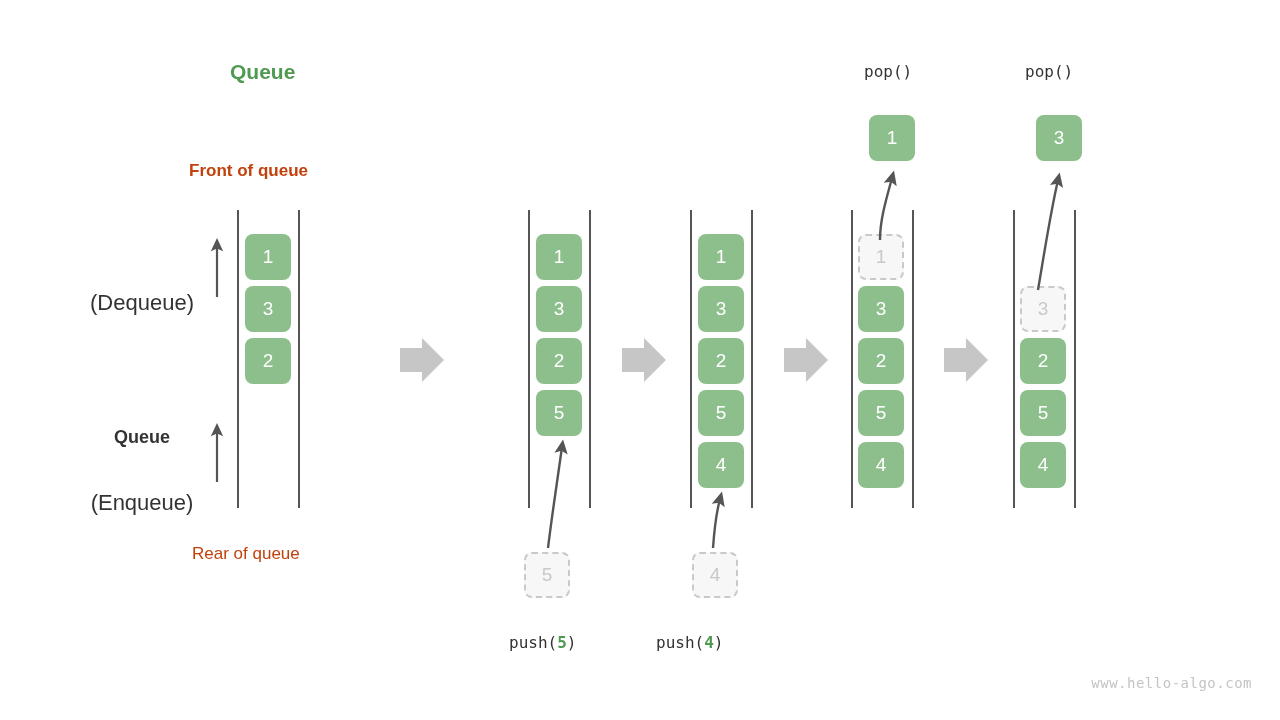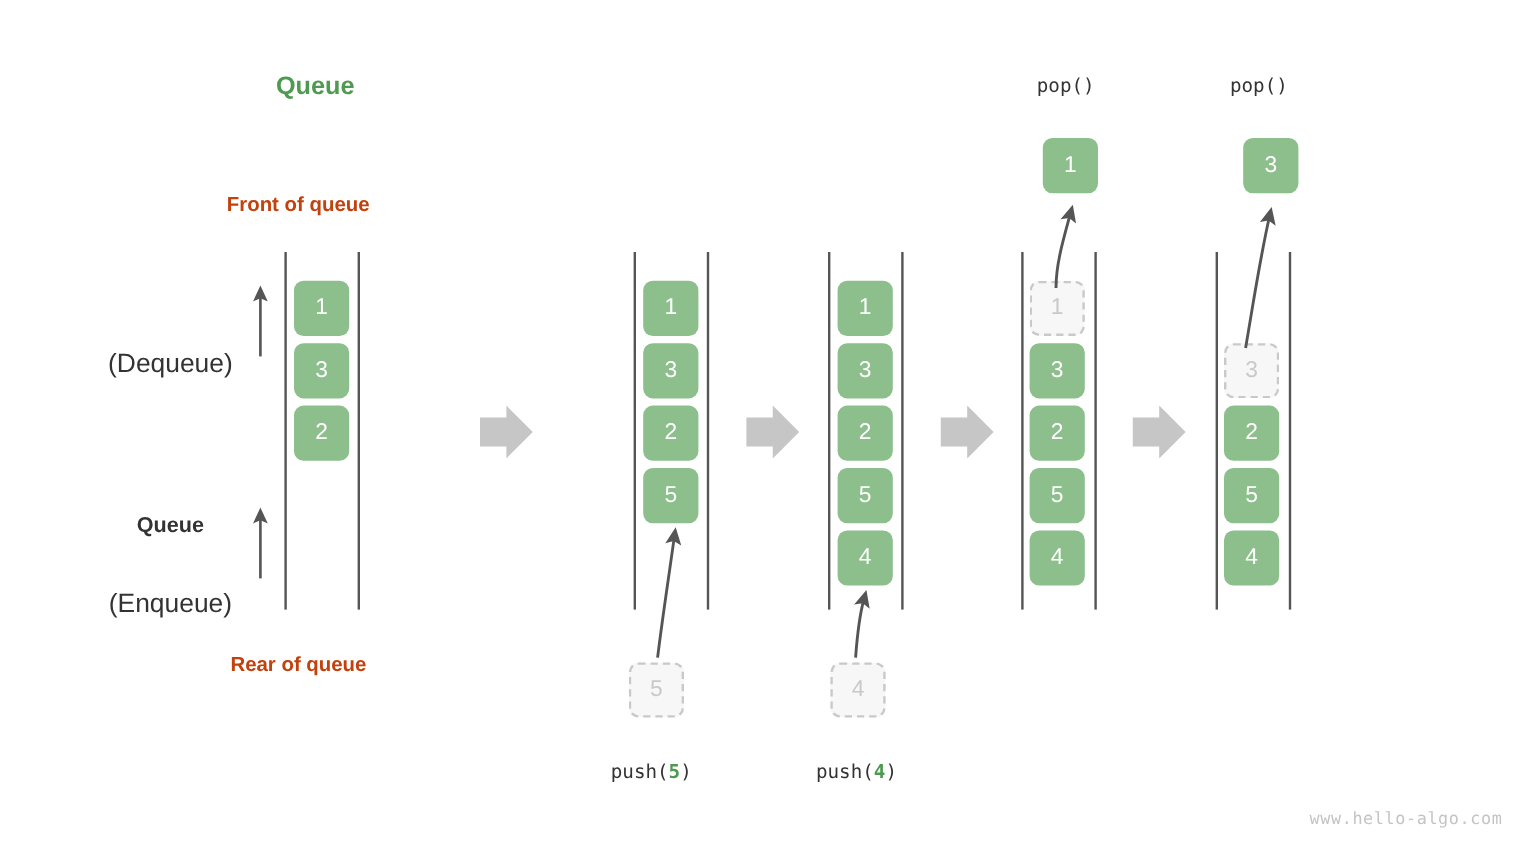--- a/index.html
+++ b/index.html
@@ -37,21 +37,21 @@
     top: 60px;
   }
   .front-label {
     font-size: 17px;
     font-weight: bold;
     left: 189px;
     top: 161px;
   }
   .rear-label {
     font-size: 17px;
-    font-weight: bold;
+    font-weight: normal;
     left: 192px;
     top: 544px;
   }
   .side-label {
     position: absolute;
     text-align: center;
     width: 170px;
     color: #333333;
   }
   .side-label .ln1 {
@@ -162,21 +162,21 @@
   </div>
 
   <div class="rail" style="left:690px; top:210px; height:298px;"></div>
   <div class="rail" style="left:751px; top:210px; height:298px;"></div>
   <div class="cell" style="left:698px; top:234px;">1</div>
   <div class="cell" style="left:698px; top:286px;">3</div>
   <div class="cell" style="left:698px; top:338px;">2</div>
   <div class="cell" style="left:698px; top:390px;">5</div>
   <div class="cell" style="left:698px; top:442px;">4</div>
   <div class="cell ghost" style="left:692px; top:552px;">4</div>
-  <div class="mono-call" style="left:680px; top:633px;">
+  <div class="mono-call" style="left:656px; top:633px;">
     <span>push(</span><span class="num">4</span><span>)</span>
   </div>
 
   <div class="mono-call" style="left:864px; top:62px;">pop()</div>
   <div class="cell" style="left:869px; top:115px;">1</div>
   <div class="rail" style="left:851px; top:210px; height:298px;"></div>
   <div class="rail" style="left:912px; top:210px; height:298px;"></div>
   <div class="cell ghost" style="left:858px; top:234px;">1</div>
   <div class="cell" style="left:858px; top:286px;">3</div>
   <div class="cell" style="left:858px; top:338px;">2</div>

